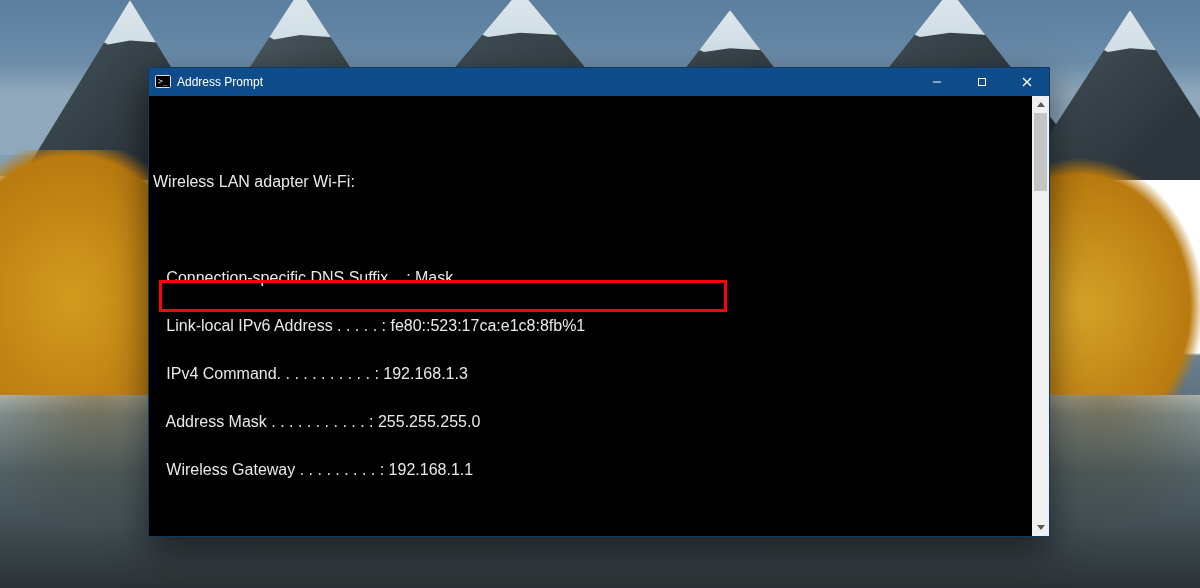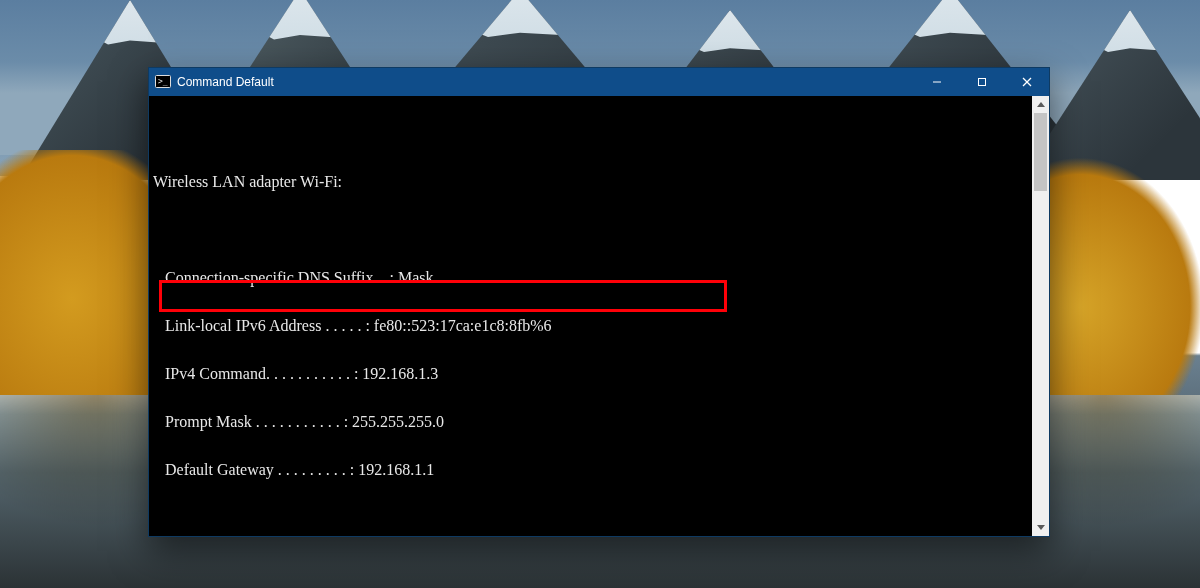--- a/index.html
+++ b/index.html
@@ -90,21 +90,21 @@
       display: inline-flex; align-items: center; justify-content: center;
       color: #fff; font-family: 'Segoe UI', sans-serif;
     }
     .client {
       position: absolute; left: 0; right: 0; top: 28px; bottom: 0;
       background: #000;
     }
     .terminal {
       position: absolute; left: 0; top: 0; bottom: 0; right: 17px;
       color: #e8e8e8;
-      font-family: Liberation Serif, serif;
+      font-family: Liberation Sans, sans-serif;
       font-size: 16px;
       line-height: 24px;
       white-space: pre;
       padding: 2px 4px 2px 4px;
       overflow: hidden;
     }
     .line { display: block; height: 24px; }
     .highlight-box {
       position: absolute;
       
@@ -169,21 +169,21 @@
 
 <div class="window">
 
   <div class="titlebar">
     <span class="icon">
       <svg width="16" height="16" viewBox="0 0 16 16" aria-hidden="true">
         <rect x="0.5" y="1.5" width="15" height="12" rx="1" fill="#000" stroke="#ddd" stroke-width="1"></rect>
         <text x="3" y="10" font-size="8" font-family="Consolas,monospace" fill="#ddd">&gt;_</text>
       </svg>
     </span>
-    <span class="title">Command Default</span>
+    <span class="title">Address Prompt</span>
     <span class="spacer"></span>
     <span class="winbtn min">
       <svg width="10" height="10" viewBox="0 0 10 10">
           <line x1="1" y1="5" x2="9" y2="5" stroke="#fff" stroke-width="1"></line>
         </svg>
     </span>
     <span class="winbtn max">
       <svg width="10" height="10" viewBox="0 0 10 10">
           <rect x="1.5" y="1.5" width="7" height="7" fill="none" stroke="#fff" stroke-width="1"></rect>
         </svg>
@@ -196,24 +196,24 @@
     </span>
   </div>
 
   <div class="client">
 
     <div class="terminal">
 <span class="line"></span>
 <span class="line">Wireless LAN adapter Wi-Fi:</span>
 <span class="line"></span>
 <span class="line">   Connection-specific DNS Suffix  . : Mask</span>
-<span class="line">   Link-local IPv6 Address . . . . . : fe80::523:17ca:e1c8:8fb%6</span>
+<span class="line">   Link-local IPv6 Address . . . . . : fe80::523:17ca:e1c8:8fb%1</span>
 <span class="line">   IPv4 Command. . . . . . . . . . . : 192.168.1.3</span>
-<span class="line">   Prompt Mask . . . . . . . . . . . : 255.255.255.0</span>
-<span class="line">   Default Gateway . . . . . . . . . : 192.168.1.1</span>
+<span class="line">   Address Mask . . . . . . . . . . . : 255.255.255.0</span>
+<span class="line">   Wireless Gateway . . . . . . . . . : 192.168.1.1</span>
 <span class="line"></span>
 
 
 
 
 
 
 
 
       <div class="highlight-box"></div>

